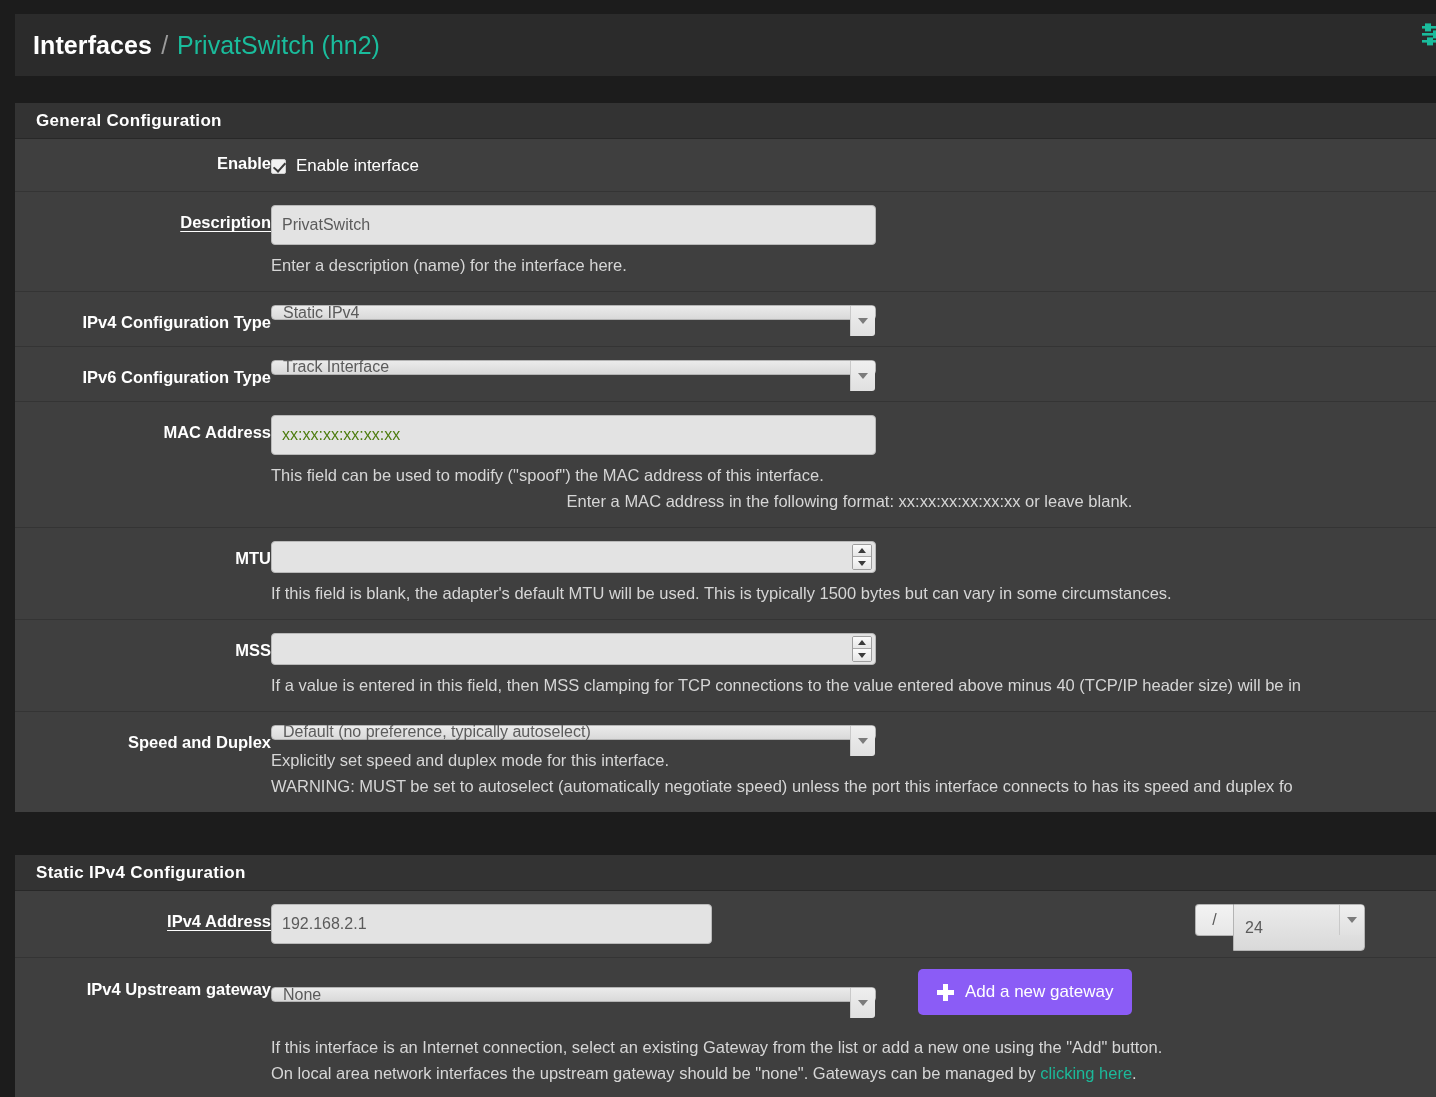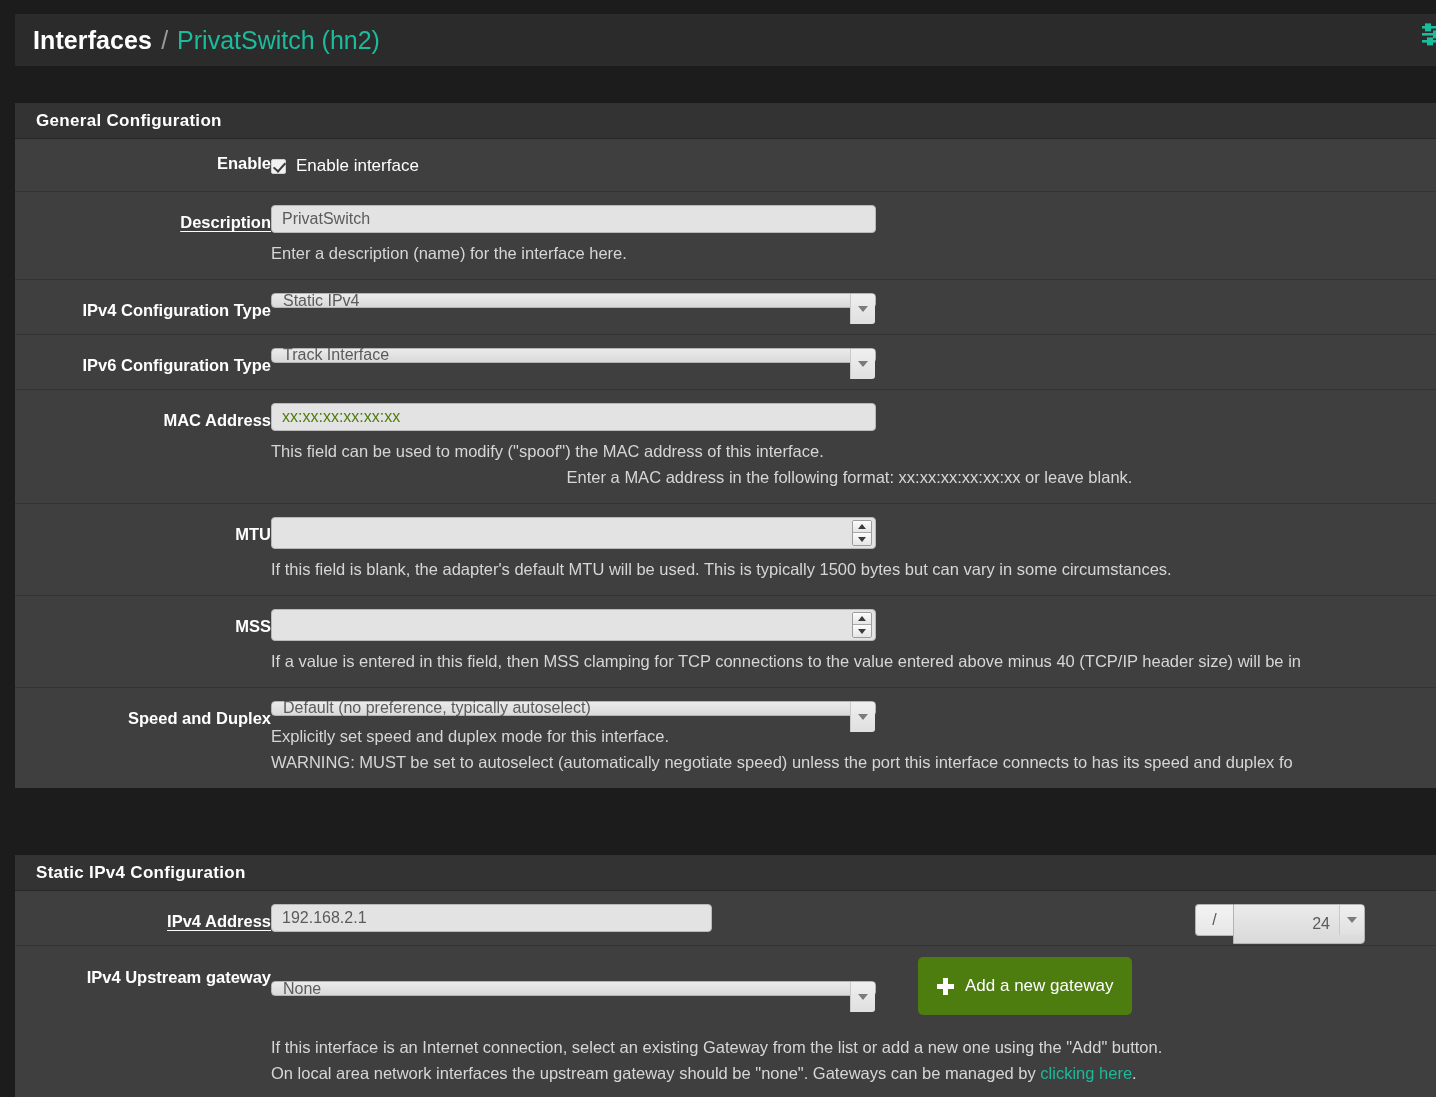--- a/index.html
+++ b/index.html
@@ -19,21 +19,21 @@
     height: 1097px;
     background: #1c1c1c;
   }
 
   
   .breadcrumb-bar {
     position: absolute;
     left: 15px;
     top: 14px;
     right: 0;
-    height: 52px;
+    height: 62px;
     background: #2b2b2b;
     display: flex;
     align-items: center;
     padding-left: 18px;
   }
   .crumb-root {
     font-size: 25px;
     font-weight: bold;
     color: #ffffff;
     letter-spacing: 0.1px;
@@ -110,21 +110,21 @@
     text-underline-offset: 3px;
   }
   .col-field {
     flex: 1;
     padding-right: 8px;
     min-width: 0;
   }
 
   
   .ctl {
-    height: 28px;
+    height: 40px;
     background: linear-gradient(#e8e8e8, #dcdcdc);
     border: 1px solid #b9b9b9;
     border-radius: 4px;
     color: #5a5a5a;
     font-size: 16px;
     font-family: "Liberation Sans", sans-serif;
     padding: 0 10px;
     display: flex;
     align-items: center;
     line-height: 1;
@@ -280,30 +280,29 @@
     justify-content: center;
     color: #5b5b5b;
     font-size: 16px;
   }
   .addon-select {
     position: relative;
     width: 132px;
   }
   .addon-select .select-box {
     border-radius: 0 4px 4px 0;
-    height: 40px;
-    justify-content: flex-end;
+    height: 47px;
   }
 
   
   .inline-row { display: flex; align-items: center; }
   .btn-add {
     margin-left: 42px;
-    height: 58px;
-    background: #4d7c0f;
+    height: 46px;
+    background: #8b5cf6;
     border: none;
     border-radius: 5px;
     color: #ffffff;
     font-size: 17px;
     font-family: "Liberation Sans", sans-serif;
     display: flex;
     align-items: center;
     padding: 0 19px;
     white-space: nowrap;
     cursor: pointer;

